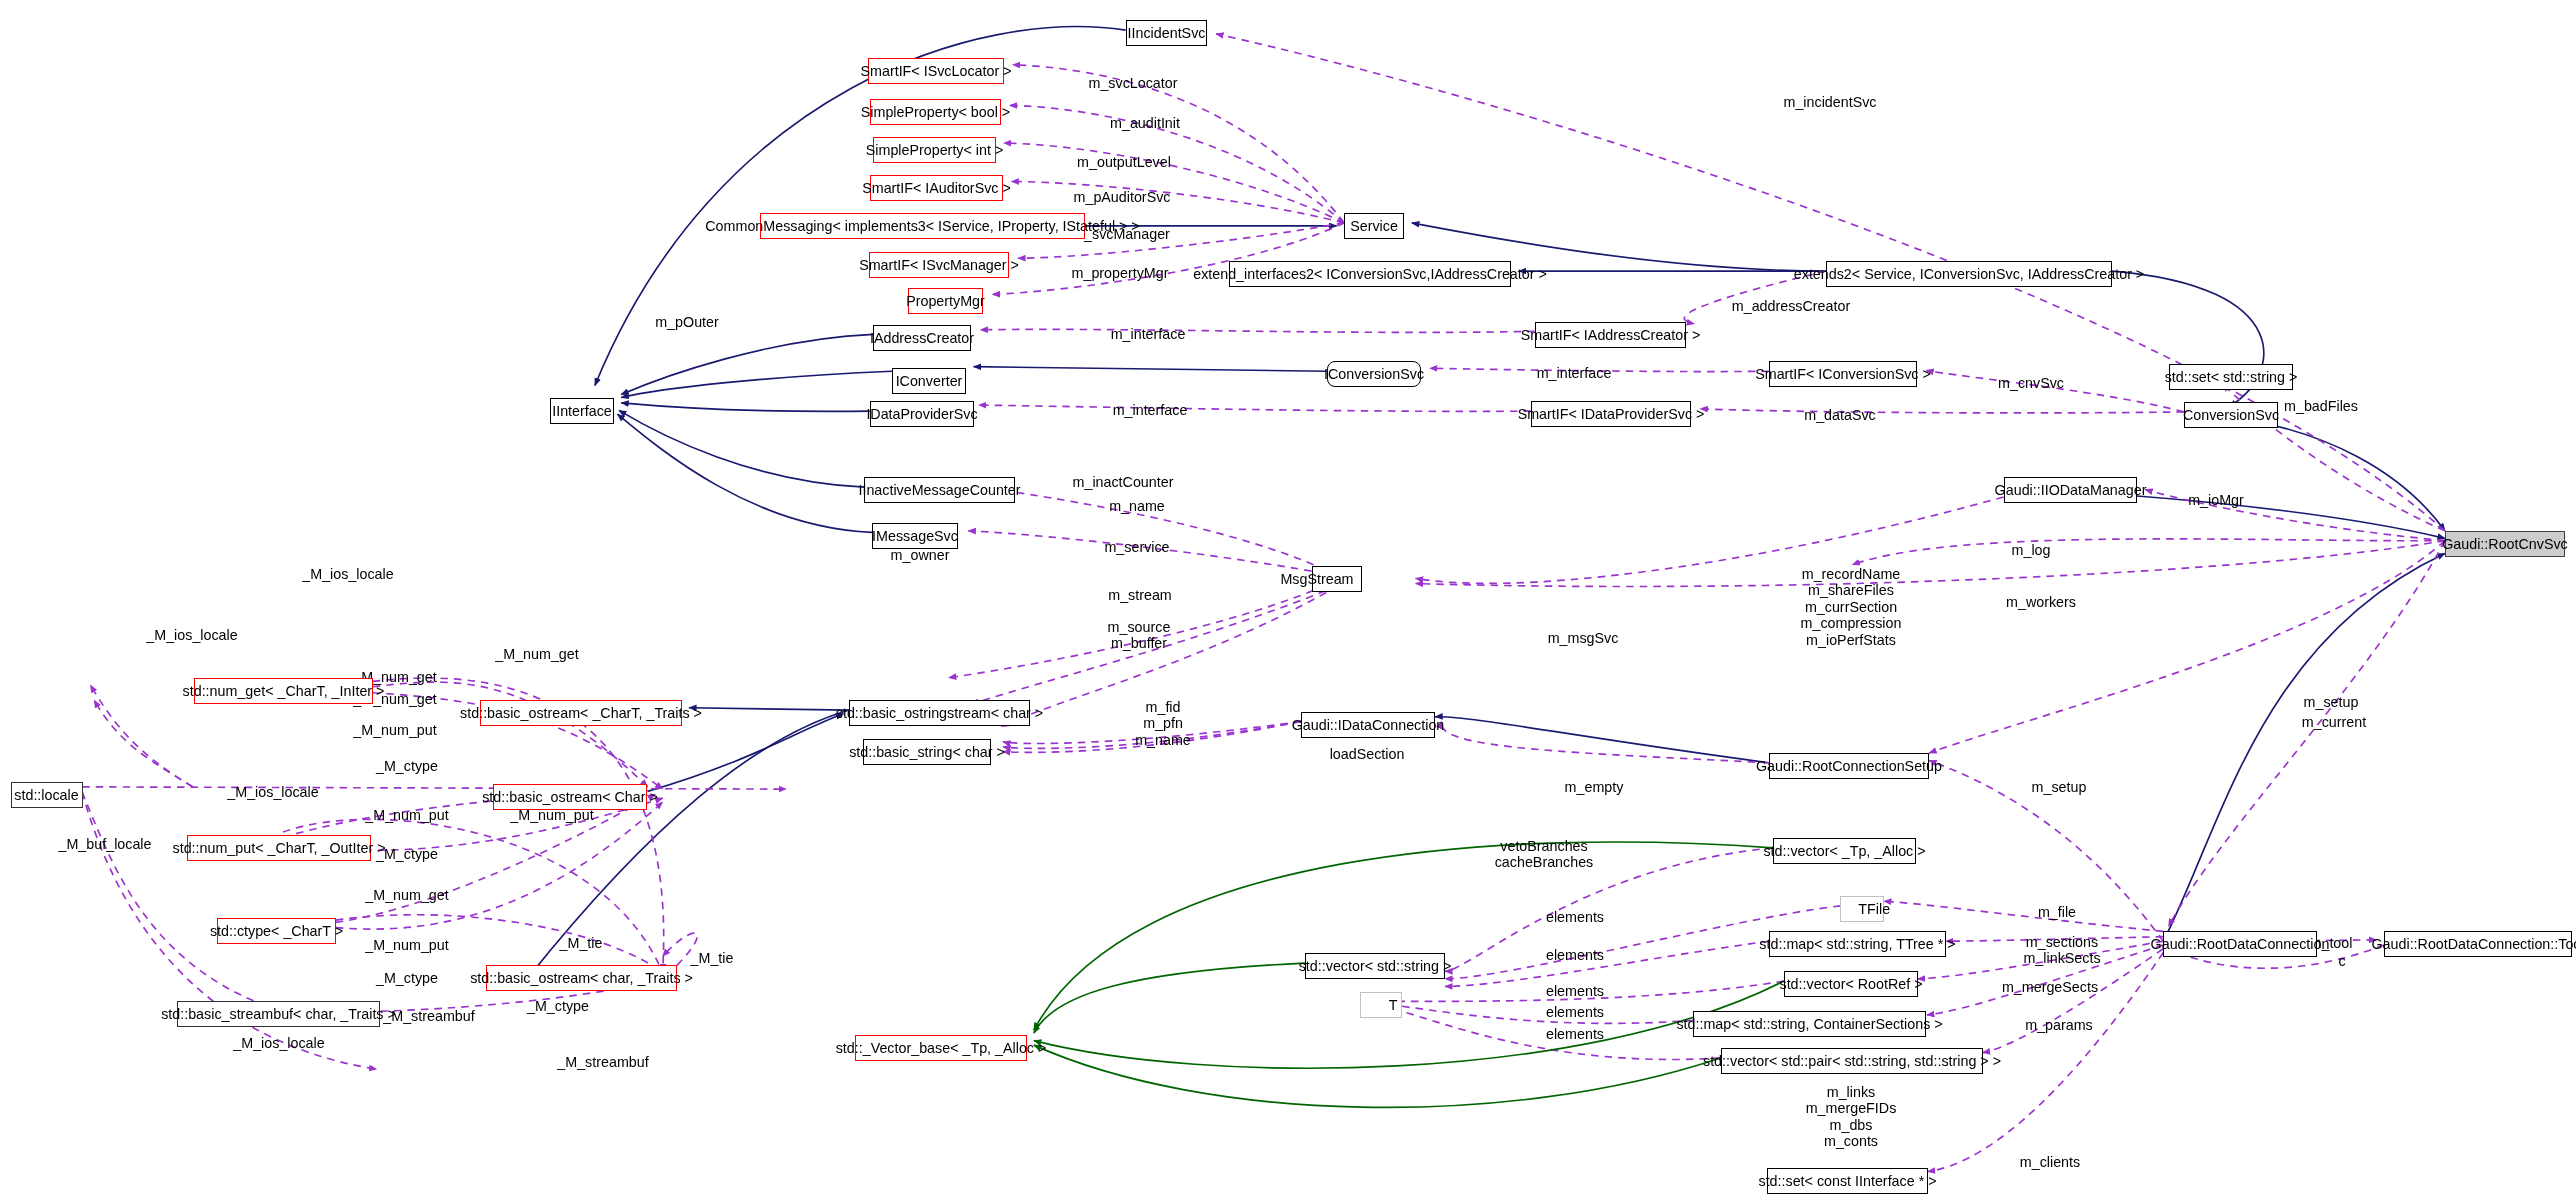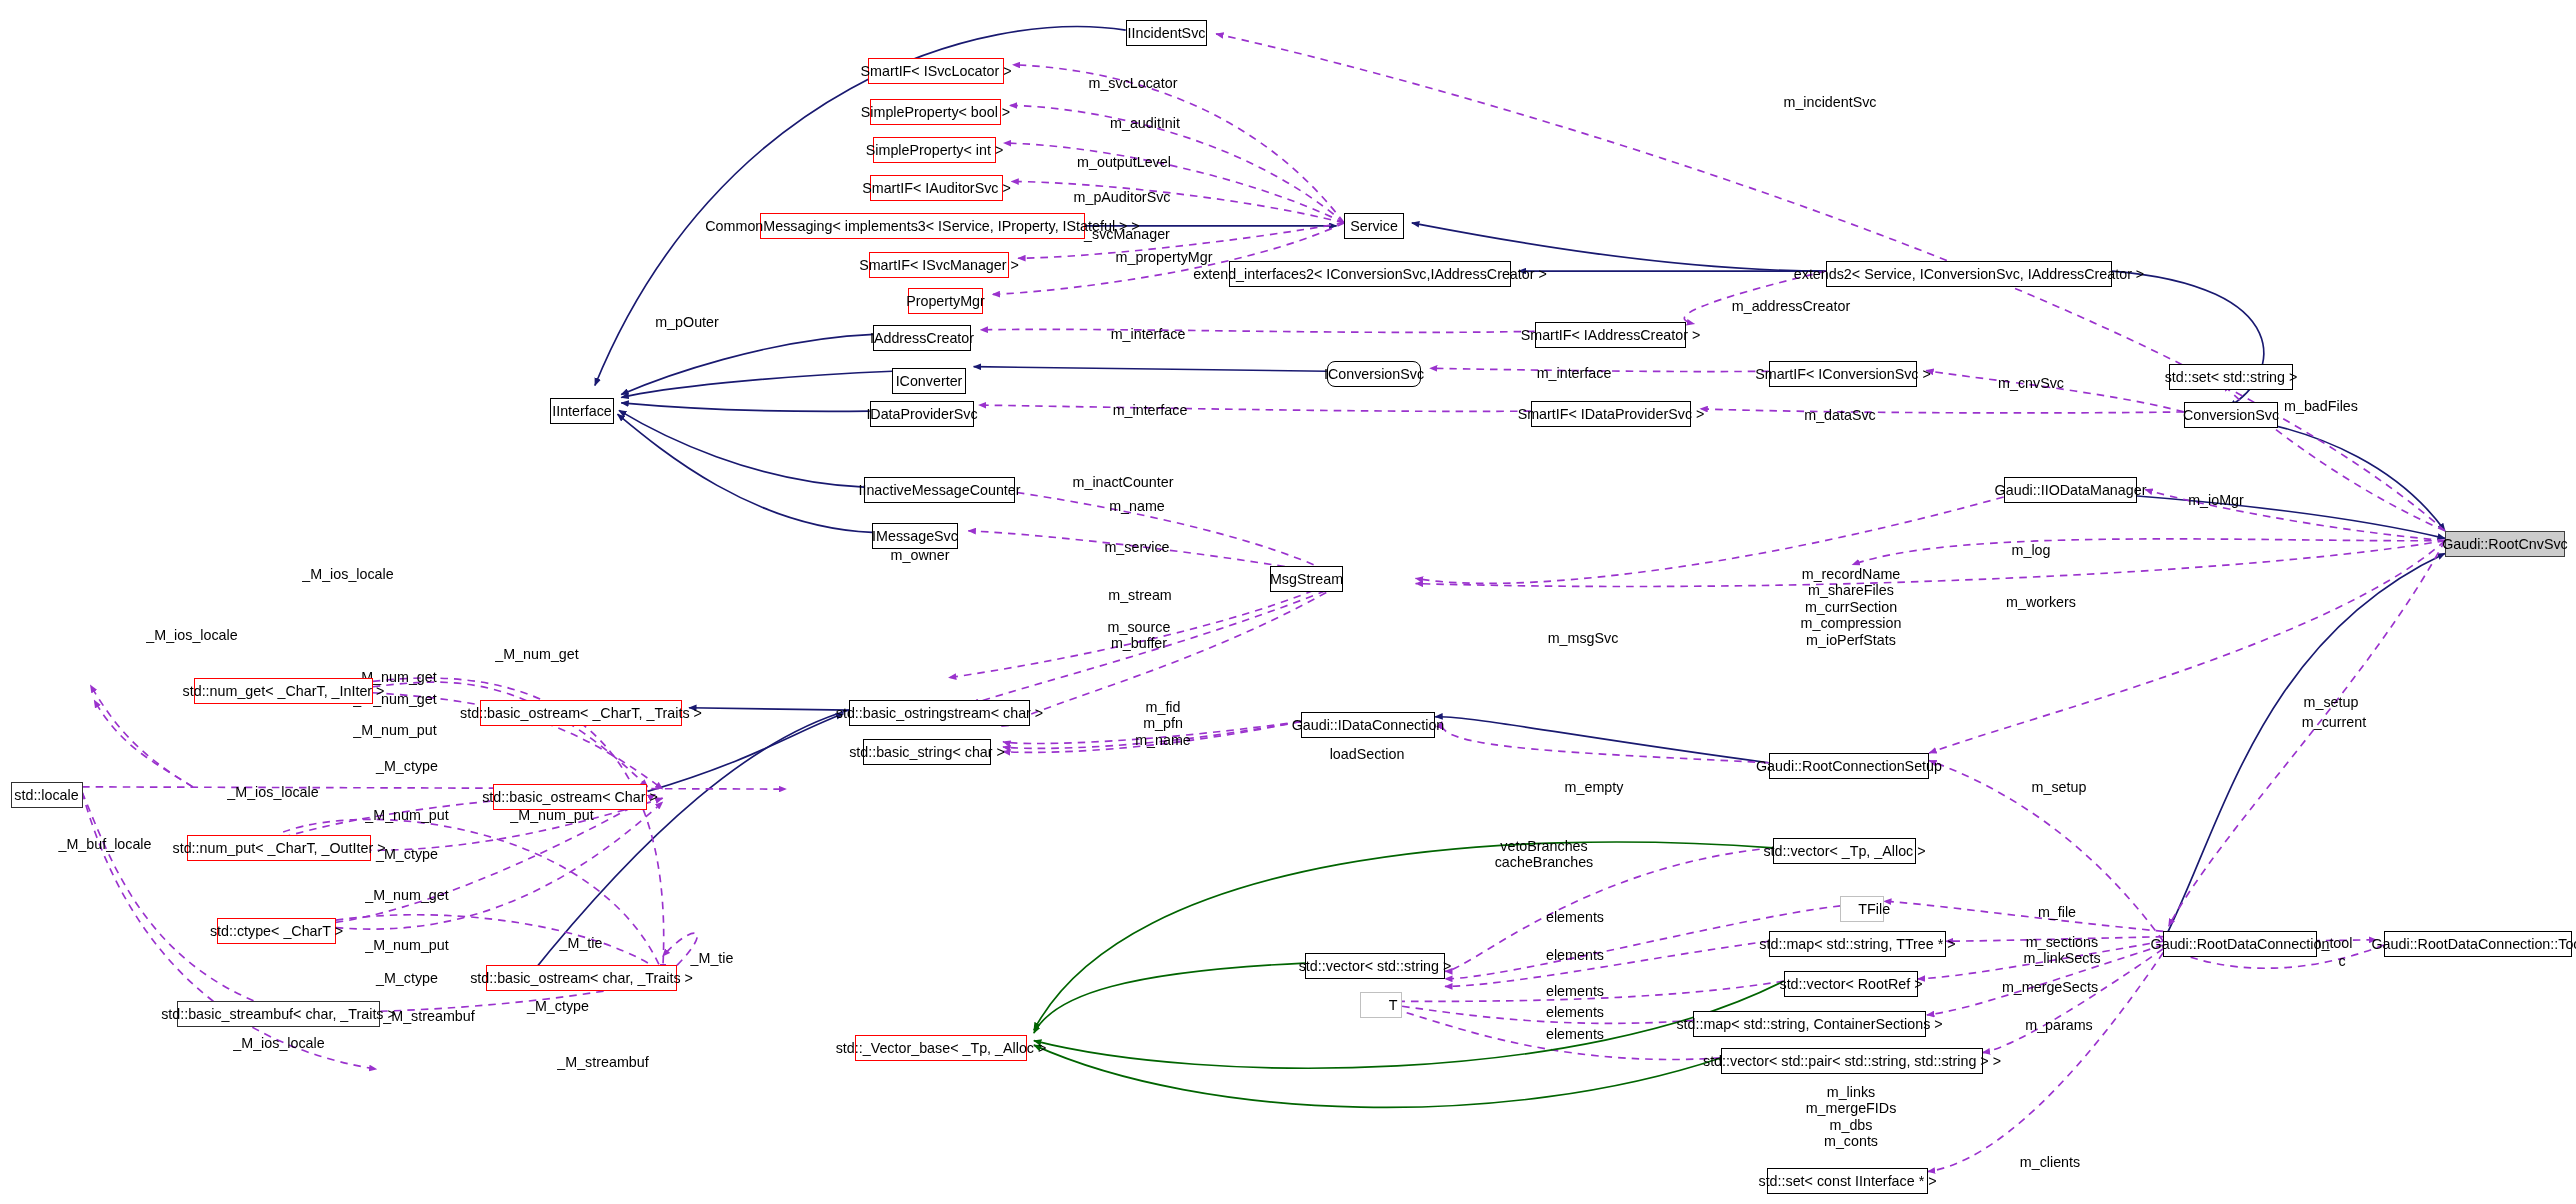--- a/index.html
+++ b/index.html
@@ -224,21 +224,21 @@
     </div>
   <div class="node" style="left:2004px;top:477px;width:133px;">
       <span>Gaudi::IIODataManager</span>
     </div>
   <div class="node" style="left:872px;top:523px;width:86px;">
       <span>IMessageSvc</span>
     </div>
   <div class="node grey" style="left:2445px;top:531px;width:120px;">
       <span>Gaudi::RootCnvSvc</span>
     </div>
-  <div class="node" style="left:1270px;top:566px;width:73px;">
+  <div class="node" style="left:1312px;top:566px;width:50px;justify-content:flex-end;">
       <span>MsgStream</span>
     </div>
   <div class="node red" style="left:194px;top:678px;width:179px;">
       <span>std::num_get&lt; _CharT, _InIter &gt;</span>
     </div>
   <div class="node red" style="left:480px;top:700px;width:202px;">
       <span>std::basic_ostream&lt; _CharT, _Traits &gt;</span>
     </div>
   <div class="node" style="left:849px;top:700px;width:181px;">
       <span>std::basic_ostringstream&lt; char &gt;</span>
@@ -306,21 +306,21 @@
   <div class="node" style="left:1767px;top:1168px;width:161px;">
       <span>std::set&lt; const IInterface * &gt;</span>
     </div>
 
   <div class="elabel center" style="left:1830px;top:94px;">m_incidentSvc</div>
   <div class="elabel center" style="left:1133px;top:75px;">m_svcLocator</div>
   <div class="elabel center" style="left:1145px;top:115px;">m_auditInit</div>
   <div class="elabel center" style="left:1124px;top:154px;">m_outputLevel</div>
   <div class="elabel center" style="left:1122px;top:189px;">m_pAuditorSvc</div>
   <div class="elabel center" style="left:1121px;top:226px;">m_svcManager</div>
-  <div class="elabel center" style="left:1120px;top:249px;margin-left:44px;">m_propertyMgr</div>
+  <div class="elabel center" style="left:1120px;top:265px;">m_propertyMgr</div>
   <div class="elabel center" style="left:1791px;top:298px;">m_addressCreator</div>
   <div class="elabel center" style="left:687px;top:314px;">m_pOuter</div>
   <div class="elabel center" style="left:1148px;top:326px;">m_interface</div>
   <div class="elabel center" style="left:1574px;top:365px;">m_interface</div>
   <div class="elabel center" style="left:2031px;top:375px;">m_cnvSvc</div>
   <div class="elabel center" style="left:2321px;top:398px;">m_badFiles</div>
   <div class="elabel center" style="left:1150px;top:402px;">m_interface</div>
   <div class="elabel center" style="left:1840px;top:407px;">m_dataSvc</div>
   <div class="elabel center" style="left:2216px;top:492px;">m_ioMgr</div>
   <div class="elabel center" style="left:1123px;top:474px;">m_inactCounter</div>

